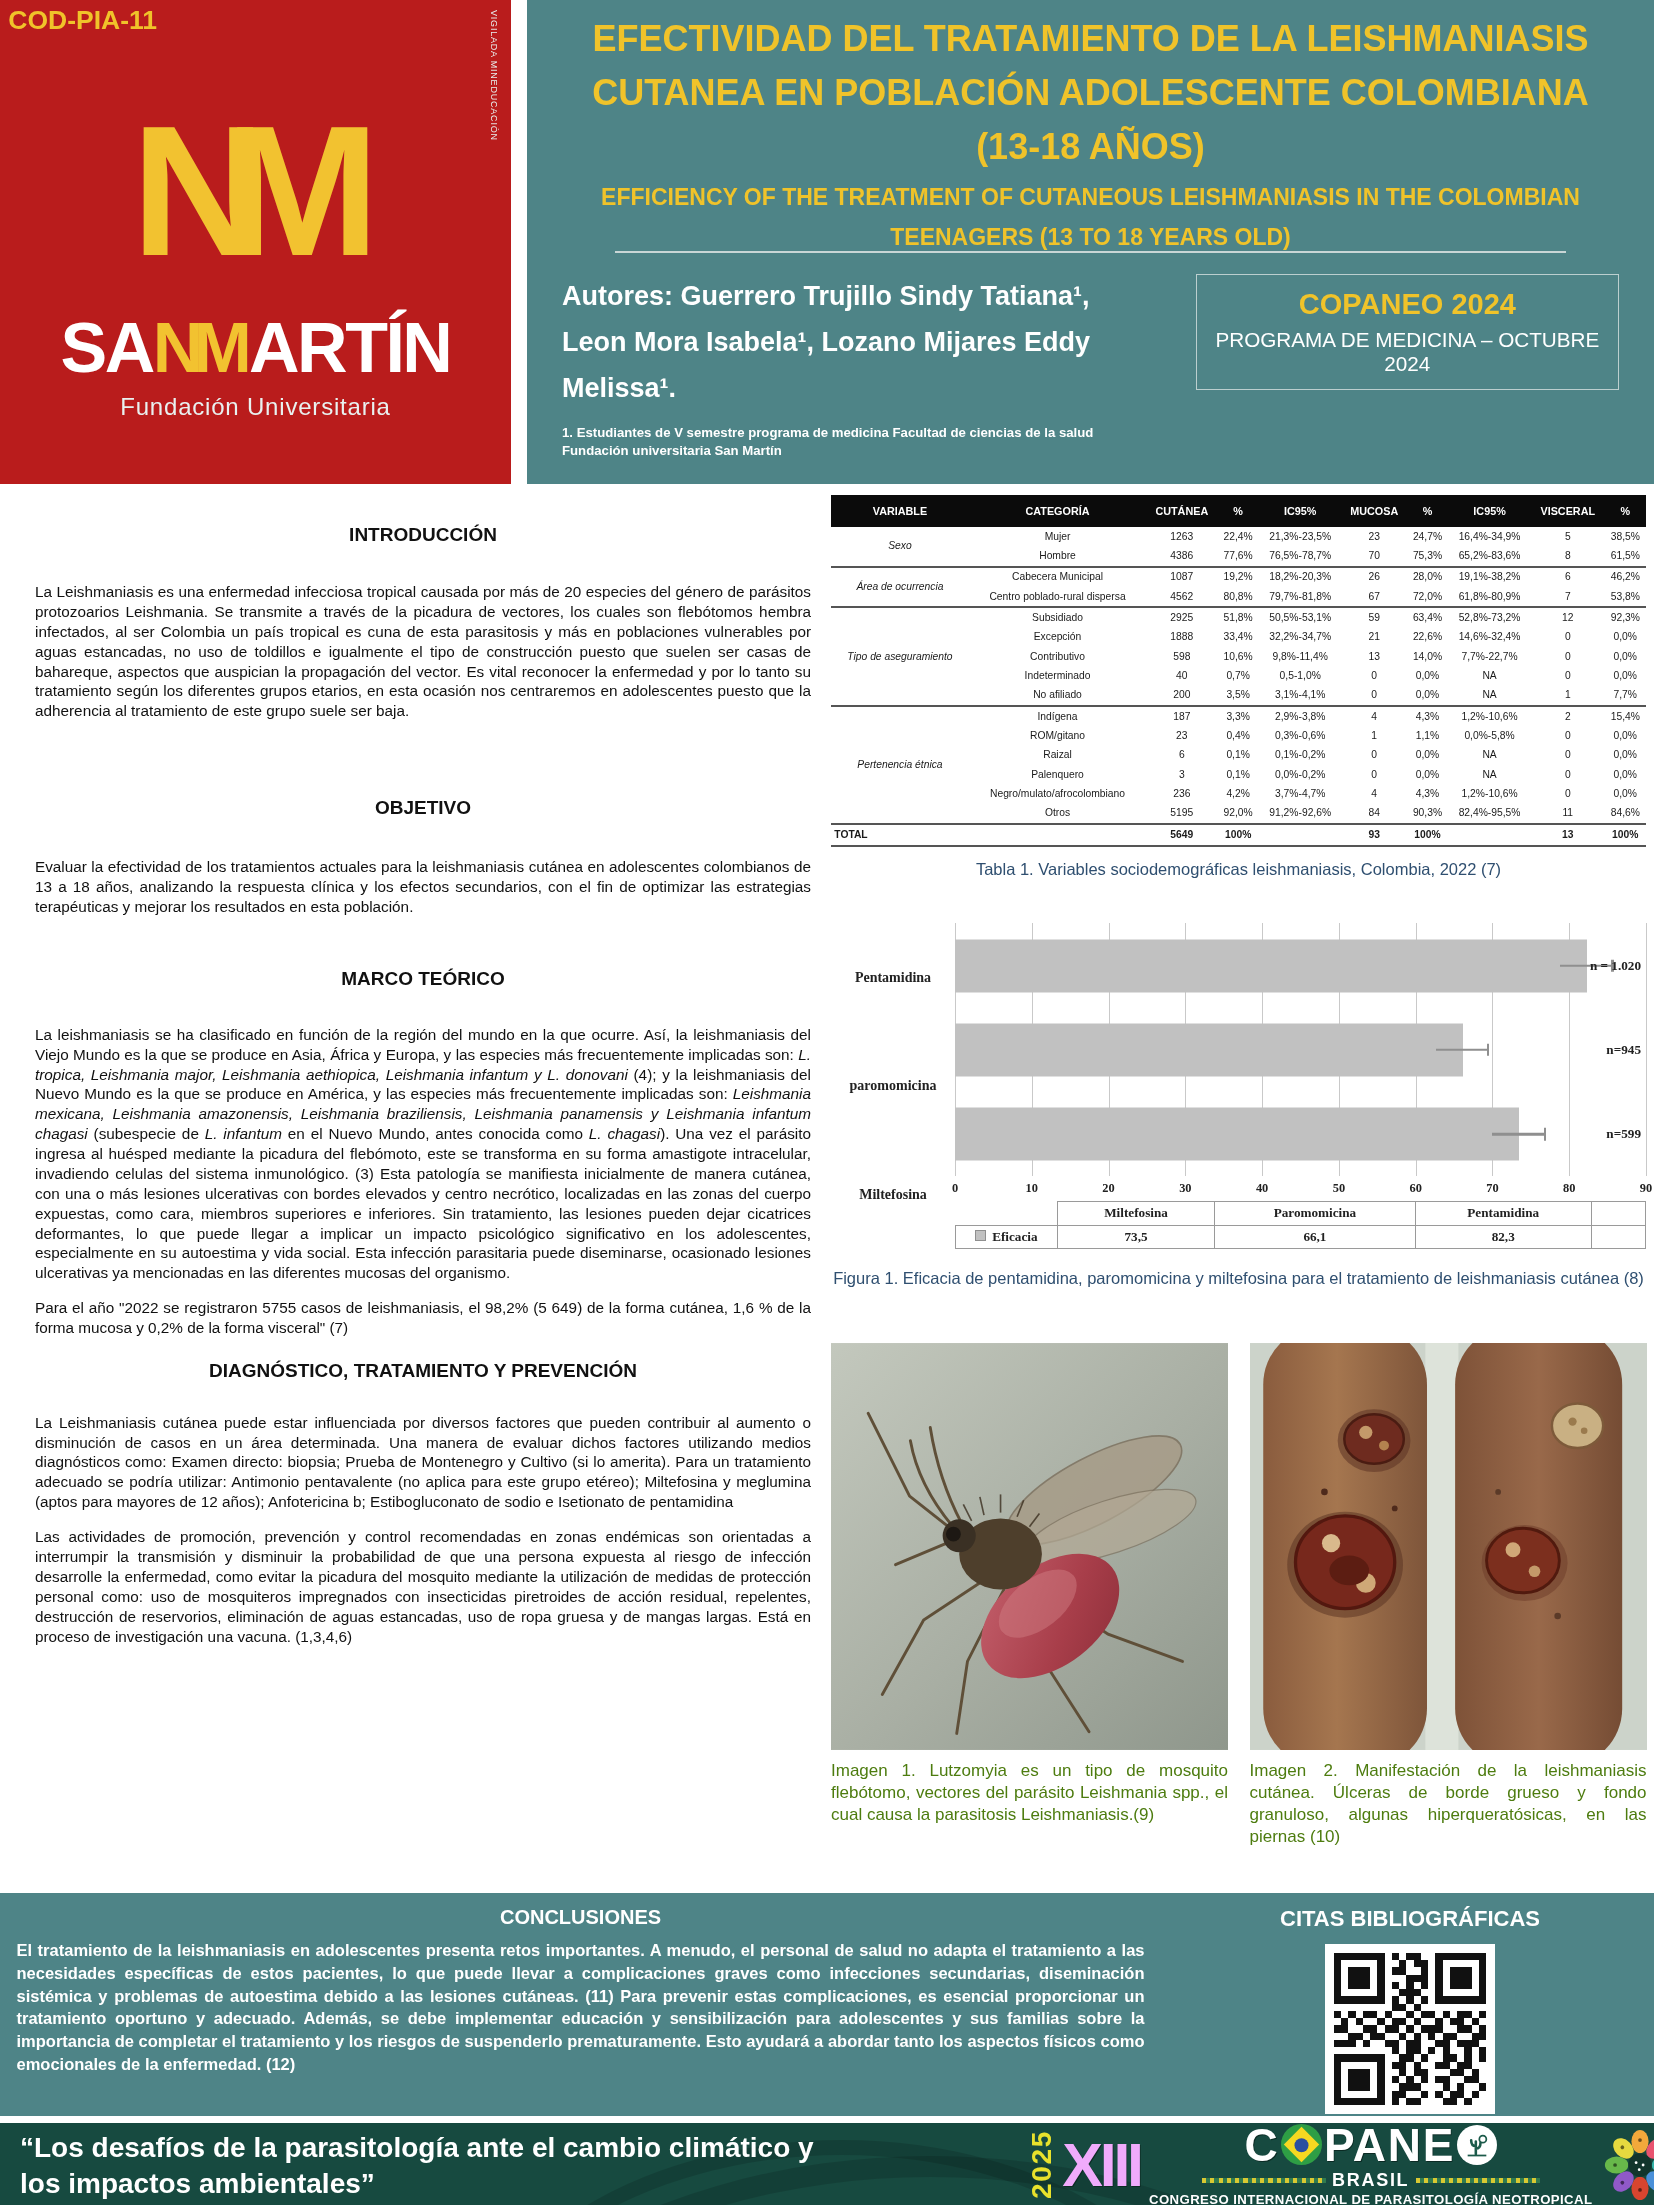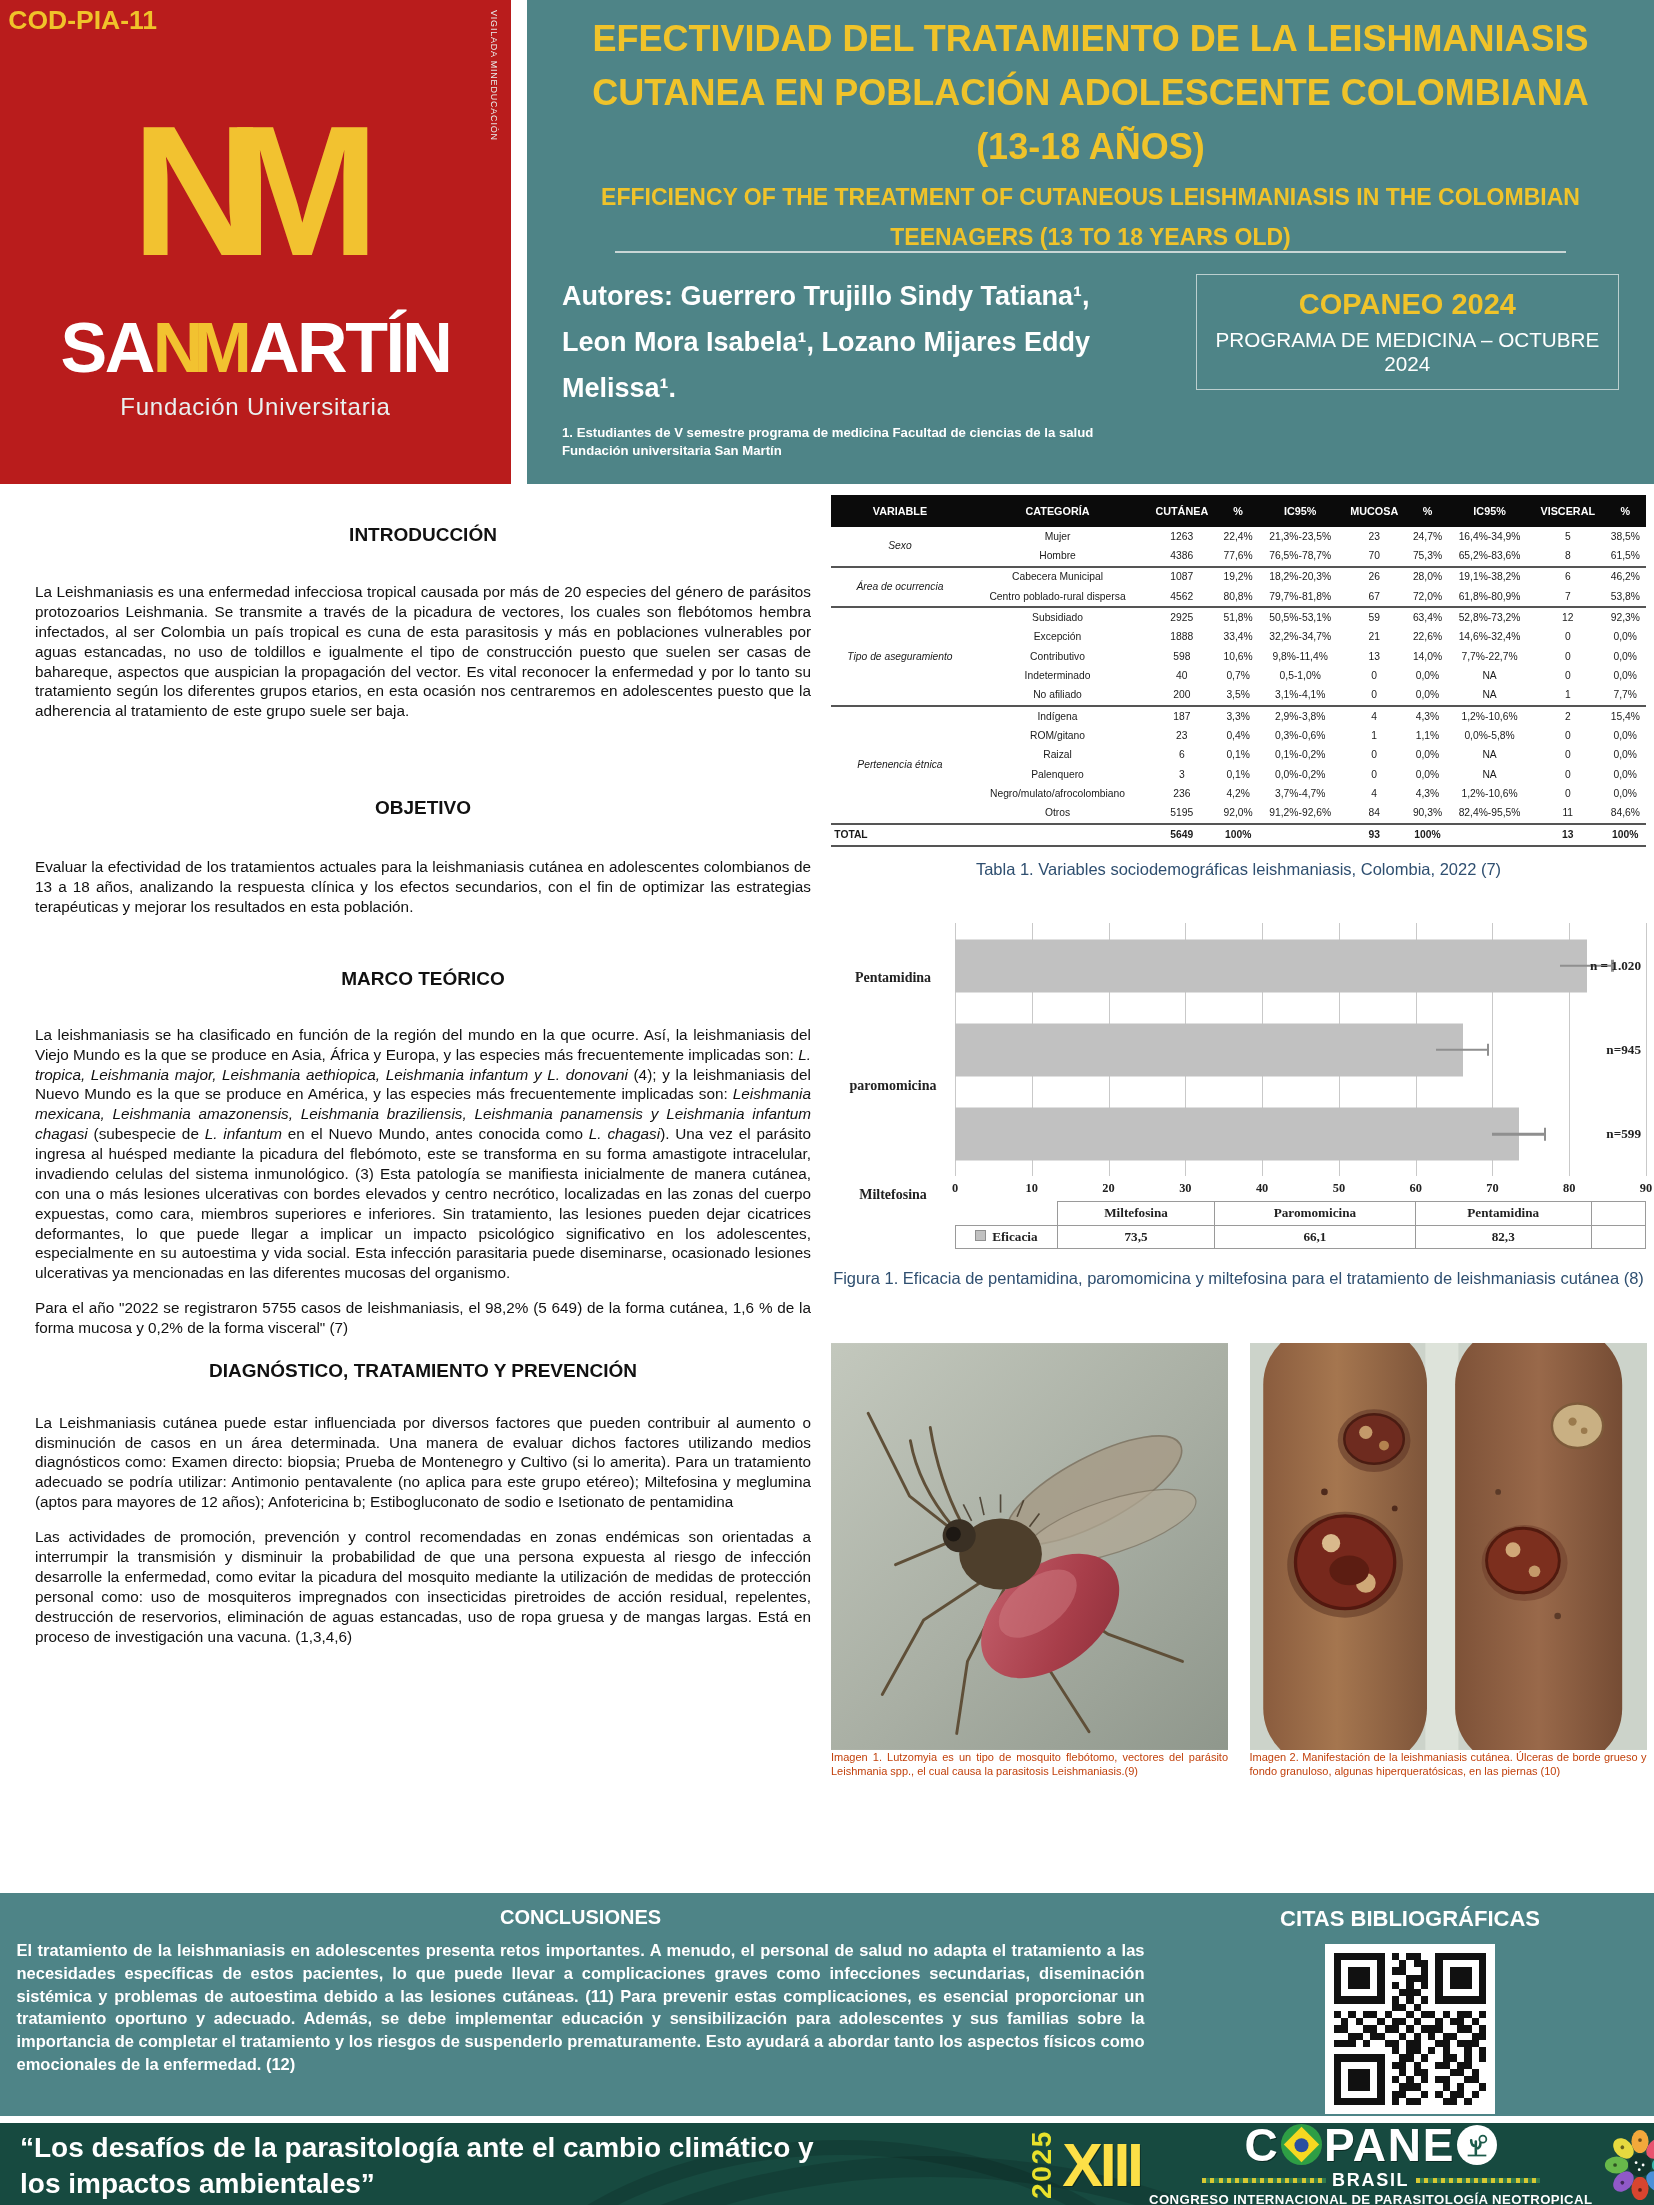--- a/index.html
+++ b/index.html
@@ -81,21 +81,21 @@
   .legend-table td{border:1.2px solid #9a9a9a;text-align:center;padding:3.3px 1.7px;font-weight:bold;color:#222;}
   .legend-table td.noborder{border:none;}
   .legend-marker{display:inline-block;width:9px;height:9px;background:#c1c1c1;
                  border:0.8px solid #8f8f8f;margin-right:5.8px;}
   .figura-caption{margin-top:18px;}
 
   
   .photos{display:flex;margin-top:53px;gap:21.5px;}
   .photo-col{width:397px;}
   .photo{width:397px;height:407px;overflow:hidden;}
-  .photo-caption{font-size:11px;line-height:1.3;text-align:justify;color:#c2410c;}
+  .photo-caption{margin-top:10px;font-size:17px;line-height:1.3;text-align:justify;color:#4d7c0f;}
 
   
   .concl-band{position:absolute;left:0;top:1893px;width:1654px;height:223px;background:#4e8487;display:flex;}
   .concl-left{width:1166px;box-sizing:border-box;padding:13.2px 21.5px 0 16.5px;}
   .concl-h{text-align:center;color:#ffffff;font-weight:bold;font-size:20px;}
   .concl-body{margin-top:10px;color:#ffffff;font-size:16.5px;line-height:1.38;text-align:justify;font-weight:bold;}
   .citas-col{flex:1;position:relative;text-align:center;}
   .citas-h{margin-top:13.2px;color:#ffffff;font-weight:bold;font-size:22px;}
   .qr-box{position:absolute;top:51px;left:50%;transform:translateX(-50%);
           width:152px;height:152px;background:#ffffff;padding:9px;z-index:3;}
@@ -104,21 +104,21 @@
   
   .footer{position:absolute;left:0;top:2123px;width:1654px;height:83px;background:#174a40;overflow:hidden;padding-left:33px;}
   .footer-wave{position:absolute;border-radius:50%;border:15px solid rgba(0,0,0,0.14);}
   .fw1{width:744px;height:496px;left:455px;top:16.5px;}
   .fw2{width:1075px;height:744px;left:372px;top:33px;border-width:21.5px;}
   .footer-quote{position:absolute;left:20px;top:6.6px;width:794px;color:#ffffff;
                 font-weight:bold;font-size:28px;line-height:1.3;}
   .brand{position:absolute;right:8.3px;top:0;height:83px;display:flex;align-items:center;gap:8.3px;}
   .brand-year{writing-mode:vertical-rl;transform:rotate(180deg);color:#e8e12c;
               font-weight:bold;font-size:28px;letter-spacing:1.7px;line-height:0.9;}
-  .brand-roman{color:#fde047;font-weight:bold;font-size:61px;letter-spacing:-3.3px;
+  .brand-roman{color:#f0abfc;font-weight:bold;font-size:61px;letter-spacing:-3.3px;
                text-shadow:0.8px 0.8px 0 #0c2b24;}
   .cop-block{display:flex;flex-direction:column;align-items:center;}
   .cop-letters{display:flex;align-items:center;color:#fff;font-weight:bold;font-size:46px;
                letter-spacing:1.7px;line-height:1;text-shadow:0.8px 0.8px 0 #0c2b24;}
   .flag-o{width:41px;height:41px;border-radius:50%;background:#2e9e45;display:inline-flex;
           align-items:center;justify-content:center;margin:0 1.7px;}
   .flag-diamond{width:25px;height:25px;background:#f6d821;transform:rotate(45deg);
                 display:flex;align-items:center;justify-content:center;}
   .flag-circle{width:14px;height:14px;border-radius:50%;background:#2b4fa0;transform:rotate(-45deg);}
   .deco-o{width:40px;height:40px;border-radius:50%;background:#ffffff;display:inline-flex;

